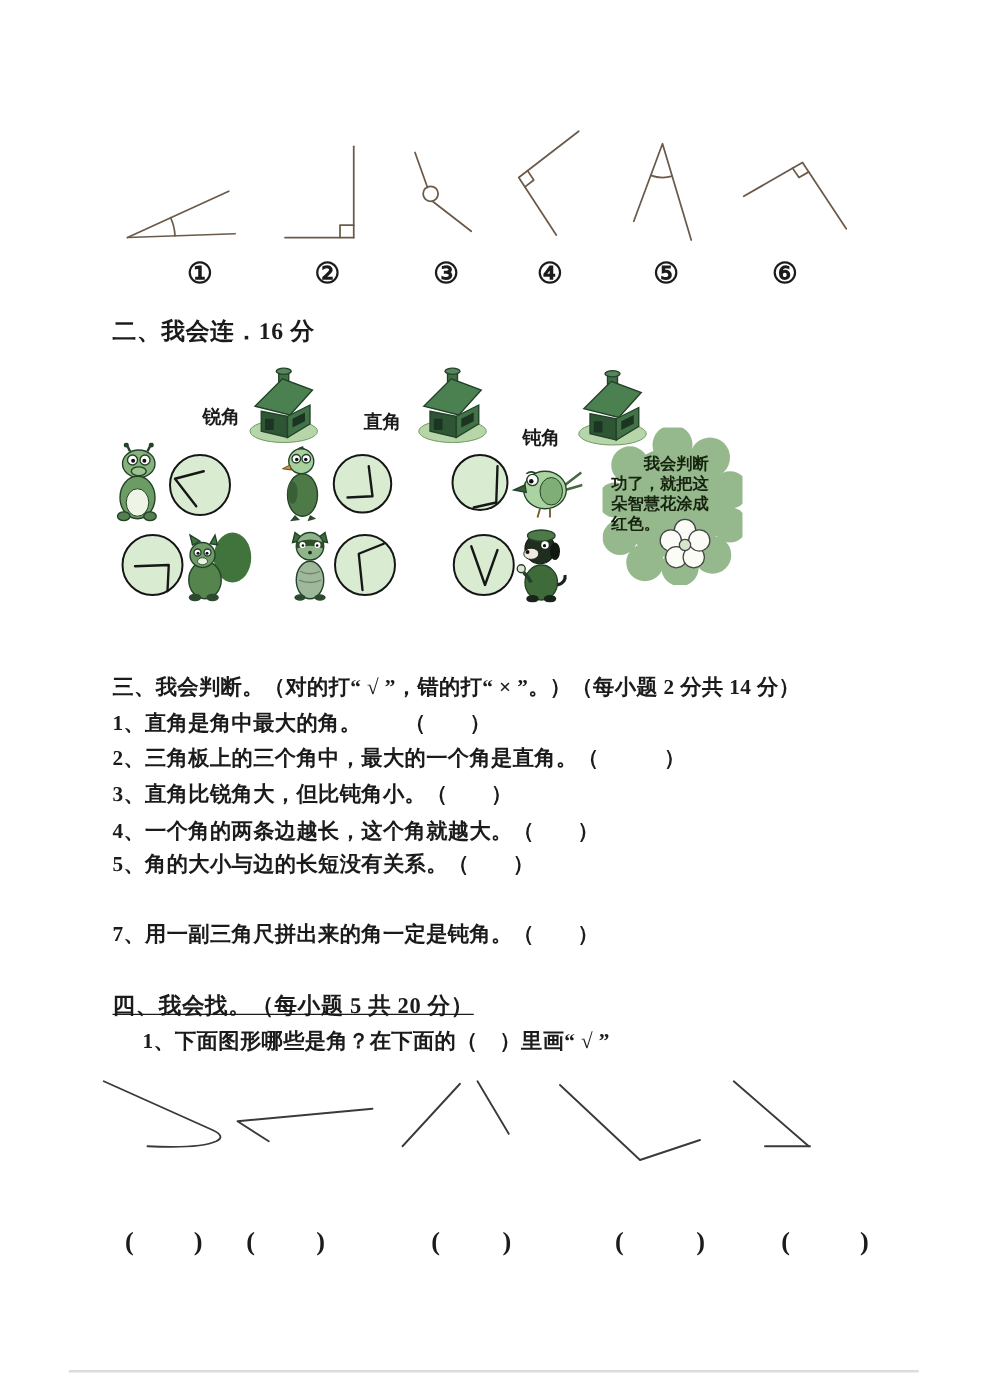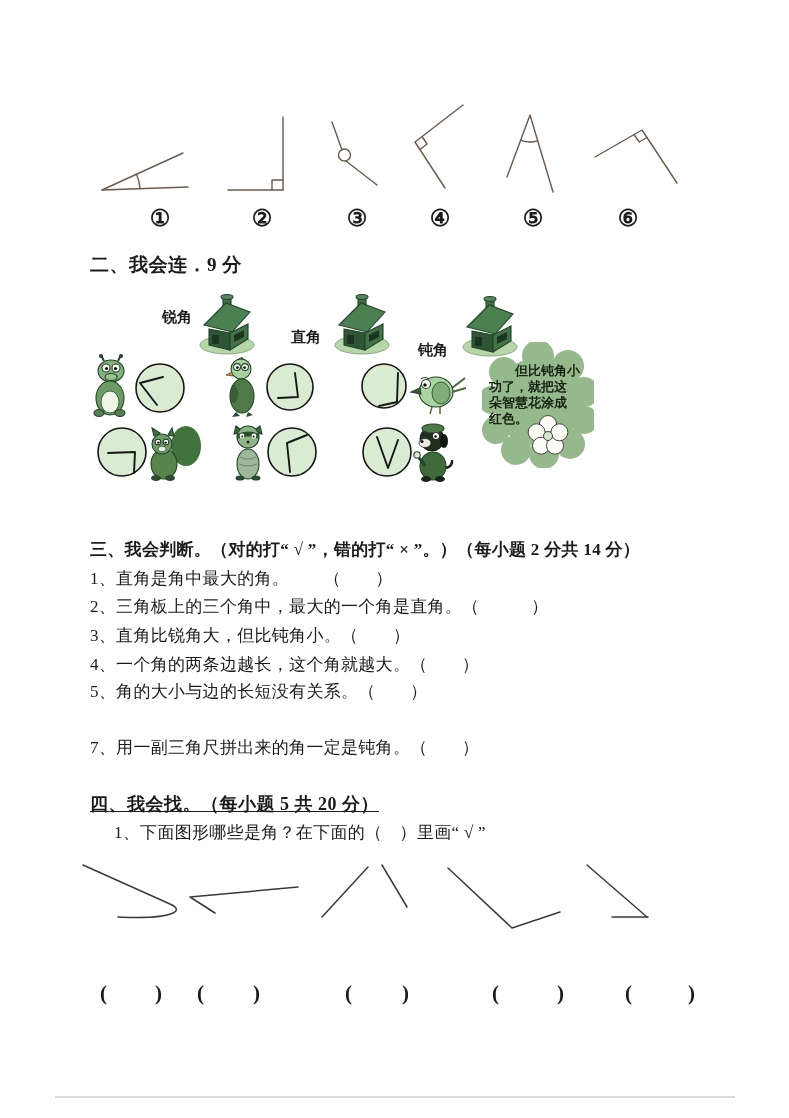--- a/index.html
+++ b/index.html
@@ -1,20 +1,20 @@
 <!DOCTYPE html>
 <html><head>
 <meta charset="utf-8">
 <style>
   html,body{margin:0;padding:0;background:#ffffff;}
   .page{position:relative;width:789px;height:1118px;background:#ffffff;overflow:hidden;
         font-family:"Liberation Serif","DejaVu Serif",serif;color:#1b1b1b;}
   .abs{position:absolute;}
   .sec-title{font-size:19px;font-weight:700;white-space:nowrap;letter-spacing:.5px;}
-  .q-line{font-size:17px;font-weight:400;white-space:nowrap;letter-spacing:.3px;}
+  .q-line{font-size:17px;font-weight:700;white-space:nowrap;letter-spacing:.3px;}
   .fig-label{font-size:23px;font-weight:600;transform:translateX(-50%);}
   .t-label{font-size:15px;font-weight:700;}
   .hint-text{font-size:13px;font-weight:700;line-height:16px;color:#16230f;width:104px;}
   .hint-text span{display:block;}
   .hint-text span:first-child{padding-left:26px;}
   .blank-pair{display:flex;justify-content:space-between;font-size:21px;font-weight:600;}
   .lineart{stroke:#6b5a4a;stroke-width:1.4;fill:none;stroke-linecap:round;stroke-linejoin:round;}
   .shape-art{stroke:#3a3a3a;stroke-width:1.5;fill:none;stroke-linecap:round;stroke-linejoin:round;}
   .circle-fill{fill:#d9ecd2;stroke:#161616;stroke-width:1.6;}
   .angle-line{fill:none;stroke:#161616;stroke-width:1.9;stroke-linecap:round;stroke-linejoin:round;}
@@ -56,23 +56,23 @@
     </g>
   </svg>
 
   <span class="abs fig-label" style="left:160px;top:205px;">①</span>
   <span class="abs fig-label" style="left:262px;top:205px;">②</span>
   <span class="abs fig-label" style="left:357px;top:205px;">③</span>
   <span class="abs fig-label" style="left:440px;top:205px;">④</span>
   <span class="abs fig-label" style="left:533px;top:205px;">⑤</span>
   <span class="abs fig-label" style="left:628px;top:205px;">⑥</span>
 
-  <div class="abs sec-title" style="left:90px;top:252px;">二、我会连．9 分</div>
-
-  <span class="abs t-label" style="left:162px;top:308px;">锐角</span>
+  <div class="abs sec-title" style="left:90px;top:252px;">二、我会连．16 分</div>
+
+  <span class="abs t-label" style="left:162px;top:324px;">锐角</span>
   <span class="abs t-label" style="left:291px;top:328px;">直角</span>
   <span class="abs t-label" style="left:418px;top:322px;margin-top:19px;">钝角</span>
 
   <svg class="abs" style="left:196px;top:291px;" width="62" height="64" viewBox="0 0 62 64">
     <ellipse cx="31" cy="54" rx="27" ry="9" fill="#b6d6aa" stroke="#6f9a64" stroke-width=".8"></ellipse>
     <path d="M27,6 h8 v10 h-8 z" fill="#3f6f45" class="outl"></path>
     <ellipse cx="31" cy="6" rx="6" ry="2.5" fill="#57855c" class="outl"></ellipse>
     <path d="M8,34 L30,12 L54,21 L36,41 Z" fill="#4b8050" class="outl"></path>
     <path d="M13,38 L34,42 L34,59 L13,54 Z" fill="#2e5634" class="outl"></path>
     <path d="M34,42 L52,33 L52,48 L34,59 Z" fill="#417347" class="outl"></path>
@@ -117,21 +117,21 @@
     <g>
       <circle cx="66" cy="82" r="8.5" fill="#fcfcf7" stroke="#444" stroke-width="1"></circle>
       <circle cx="54.6" cy="90.3" r="8.5" fill="#fcfcf7" stroke="#444" stroke-width="1"></circle>
       <circle cx="59" cy="103.7" r="8.5" fill="#fcfcf7" stroke="#444" stroke-width="1"></circle>
       <circle cx="73" cy="103.7" r="8.5" fill="#fcfcf7" stroke="#444" stroke-width="1"></circle>
       <circle cx="77.4" cy="90.3" r="8.5" fill="#fcfcf7" stroke="#444" stroke-width="1"></circle>
       <circle cx="66" cy="94" r="4.5" fill="#d5e6cb" stroke="#444" stroke-width="1"></circle>
     </g>
   </svg>
   <div class="abs hint-text" style="left:489px;top:363px;">
-    <span>但比钝角小</span>
+    <span>我会判断</span>
     <span>功了，就把这</span>
     <span>朵智慧花涂成</span>
     <span>红色。</span>
   </div>
 
   <svg class="abs" style="left:88px;top:354px;" width="48" height="64" viewBox="0 0 48 64">
     <path d="M16,7 L13,1 M30,7 L33,1" stroke="#24422a" stroke-width="2" fill="none"></path>
     <circle cx="13" cy="2" r="2" fill="#24422a"></circle>
       <circle cx="33" cy="2" r="2" fill="#24422a"></circle>
     <ellipse cx="23" cy="17" rx="13" ry="11" fill="#86b37d" class="outl"></ellipse>

